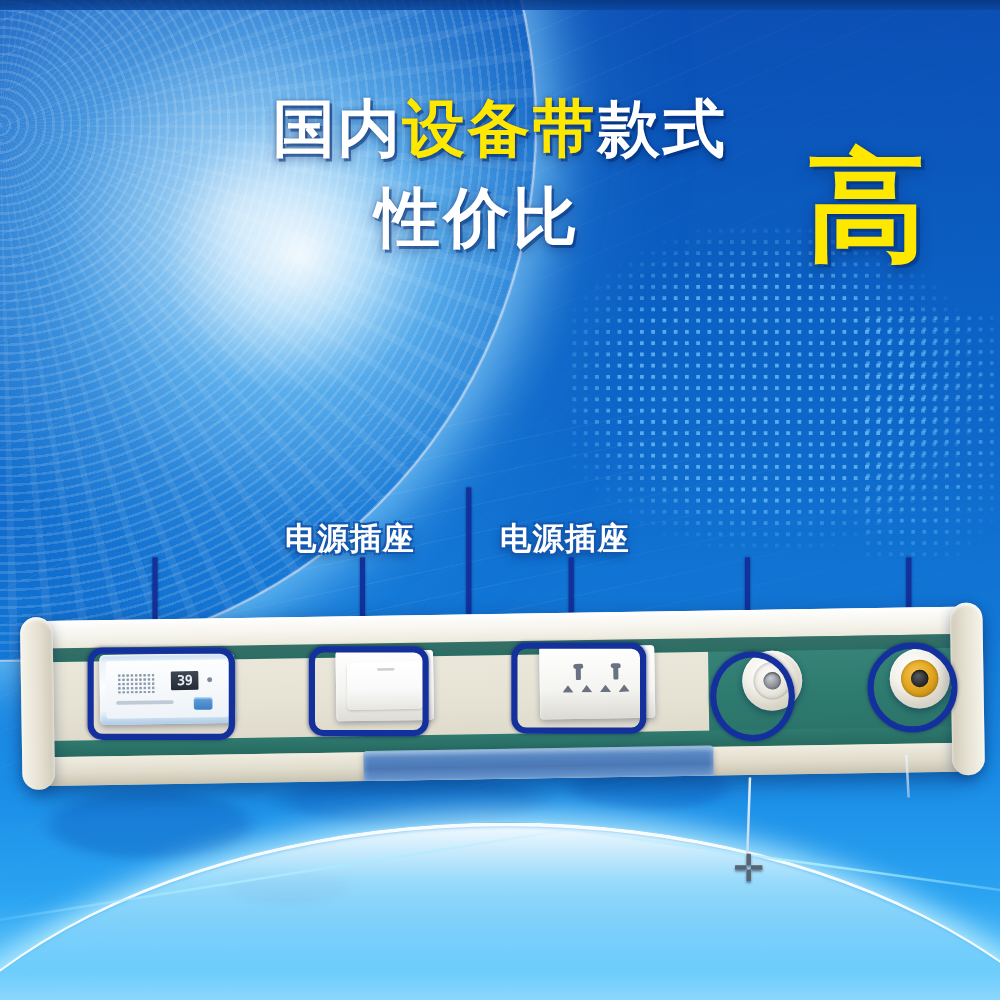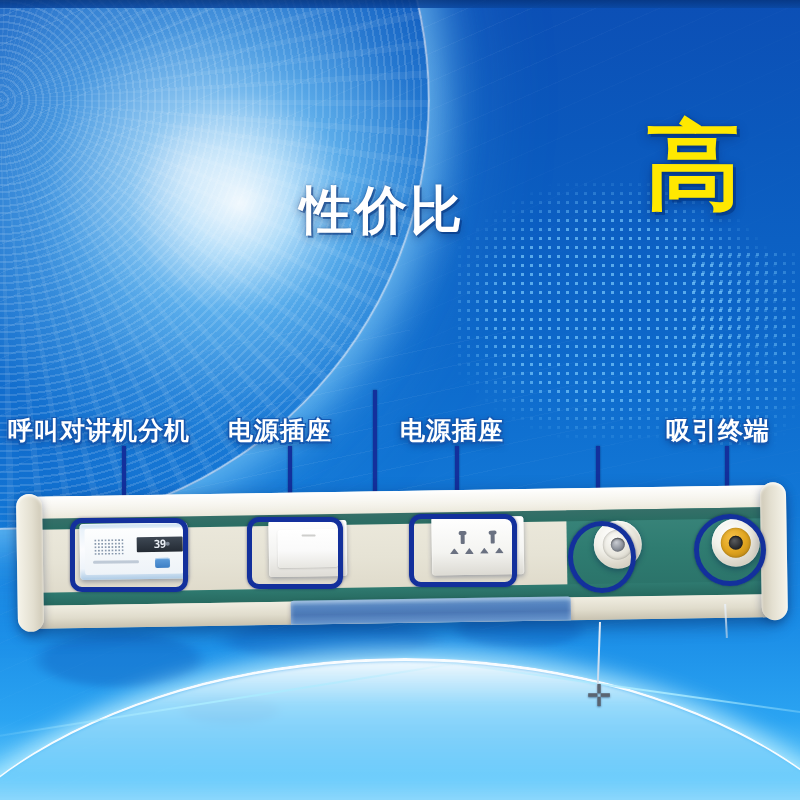--- a/index.html
+++ b/index.html
@@ -134,21 +134,20 @@
       0 3px 8px rgba(0,30,90,.45);
   }
   .hl-row2{
     position:absolute;left:0;top:60px;width:800px;height:110px;
   }
   .hl-line2{
     position:absolute;left:300px;top:80px;
     font-size:52px;font-weight:bold;color:#ffffff;letter-spacing:3px;
     text-shadow:0 0 2px rgba(0,40,110,.5), 2px 2px 0 rgba(3,46,120,.5), 0 3px 9px rgba(0,30,90,.45);
     white-space:nowrap;
-    margin-top:36px;
   }
   .hl-big{
     position:absolute;left:645px;top:58px;
     font-size:96px;font-weight:bold;color:#ffe800;line-height:1;
     text-shadow:0 0 3px rgba(0,40,110,.55), 3px 3px 0 rgba(3,46,120,.45), 0 4px 12px rgba(0,30,90,.4);
   }
 
   
   .callout{
     position:absolute;
@@ -222,21 +221,21 @@
     background:linear-gradient(180deg,#fdfefe,#eef3f8);
     border-radius:2px;
   }
   .ic-grille{
     position:absolute;left:9px;top:10px;width:30px;height:16px;
     background-image:radial-gradient(circle, rgba(110,130,155,.85) 0 .9px, transparent 1.2px);
     background-size:3.4px 3.4px;
     opacity:.95;
   }
   .ic-display{
-    position:absolute;left:52px;top:9px;width:46px;height:15px;
+    position:absolute;left:52px;top:9px;width:22px;height:15px;
     background:linear-gradient(180deg,#3e4854,#242b34);
     border-radius:1px;
     color:#e9eef5;font-size:11px;font-weight:bold;line-height:15px;text-align:center;
     font-family:"DejaVu Sans Mono",monospace;
     letter-spacing:-.5px;
   }
   .ic-led{
     position:absolute;left:81px;top:14px;width:4px;height:4px;border-radius:50%;
     background:#7d8897;
   }
@@ -344,39 +343,42 @@
   <div class="streaks2"></div>
   <div class="halftone"></div>
   <div class="halftone2"></div>
   <div class="continents"></div>
   <div class="bottom-arc"></div>
   <div class="bottom-line"></div>
   <div class="thin-diag" style="left:-40px;top:700px;width:520px;transform:rotate(-9deg);"></div>
   <div class="thin-diag" style="left:420px;top:690px;width:460px;transform:rotate(8deg);"></div>
   <div class="bg-topband"></div>
 
+  <div class="headline">
+    <div class="hl-line1">
+      <span class="w">国内</span><span class="y">设备带</span><span class="w">款式</span>
+    </div>
+  </div>
   <div class="hl-row2">
     <div class="hl-line2">性价比</div>
     <div class="hl-big">高</div>
   </div>
 
-  <div class="callout" style="left:8px;top:414px;">呼叫对讲机分机</div>
   <div class="leader" style="left:122px;top:446px;height:75px;"></div>
 
   <div class="callout" style="left:228px;top:414px;">电源插座</div>
   <div class="leader" style="left:288px;top:446px;height:75px;"></div>
 
   <div class="leader" style="left:373px;top:390px;height:212px;"></div>
 
   <div class="callout" style="left:400px;top:414px;">电源插座</div>
   <div class="leader" style="left:455px;top:446px;height:74px;"></div>
 
   <div class="leader" style="left:596px;top:446px;height:80px;"></div>
 
-  <div class="callout" style="left:666px;top:414px;">吸引终端</div>
   <div class="leader" style="left:725px;top:446px;height:74px;"></div>
 
   <div class="device">
     <div class="dev-body">
       <div class="dev-top-hl"></div>
       <div class="teal-right"></div>
       <div class="stripe t1"></div>
       <div class="stripe t2"></div>
       <div class="dev-bottom"></div>
 

